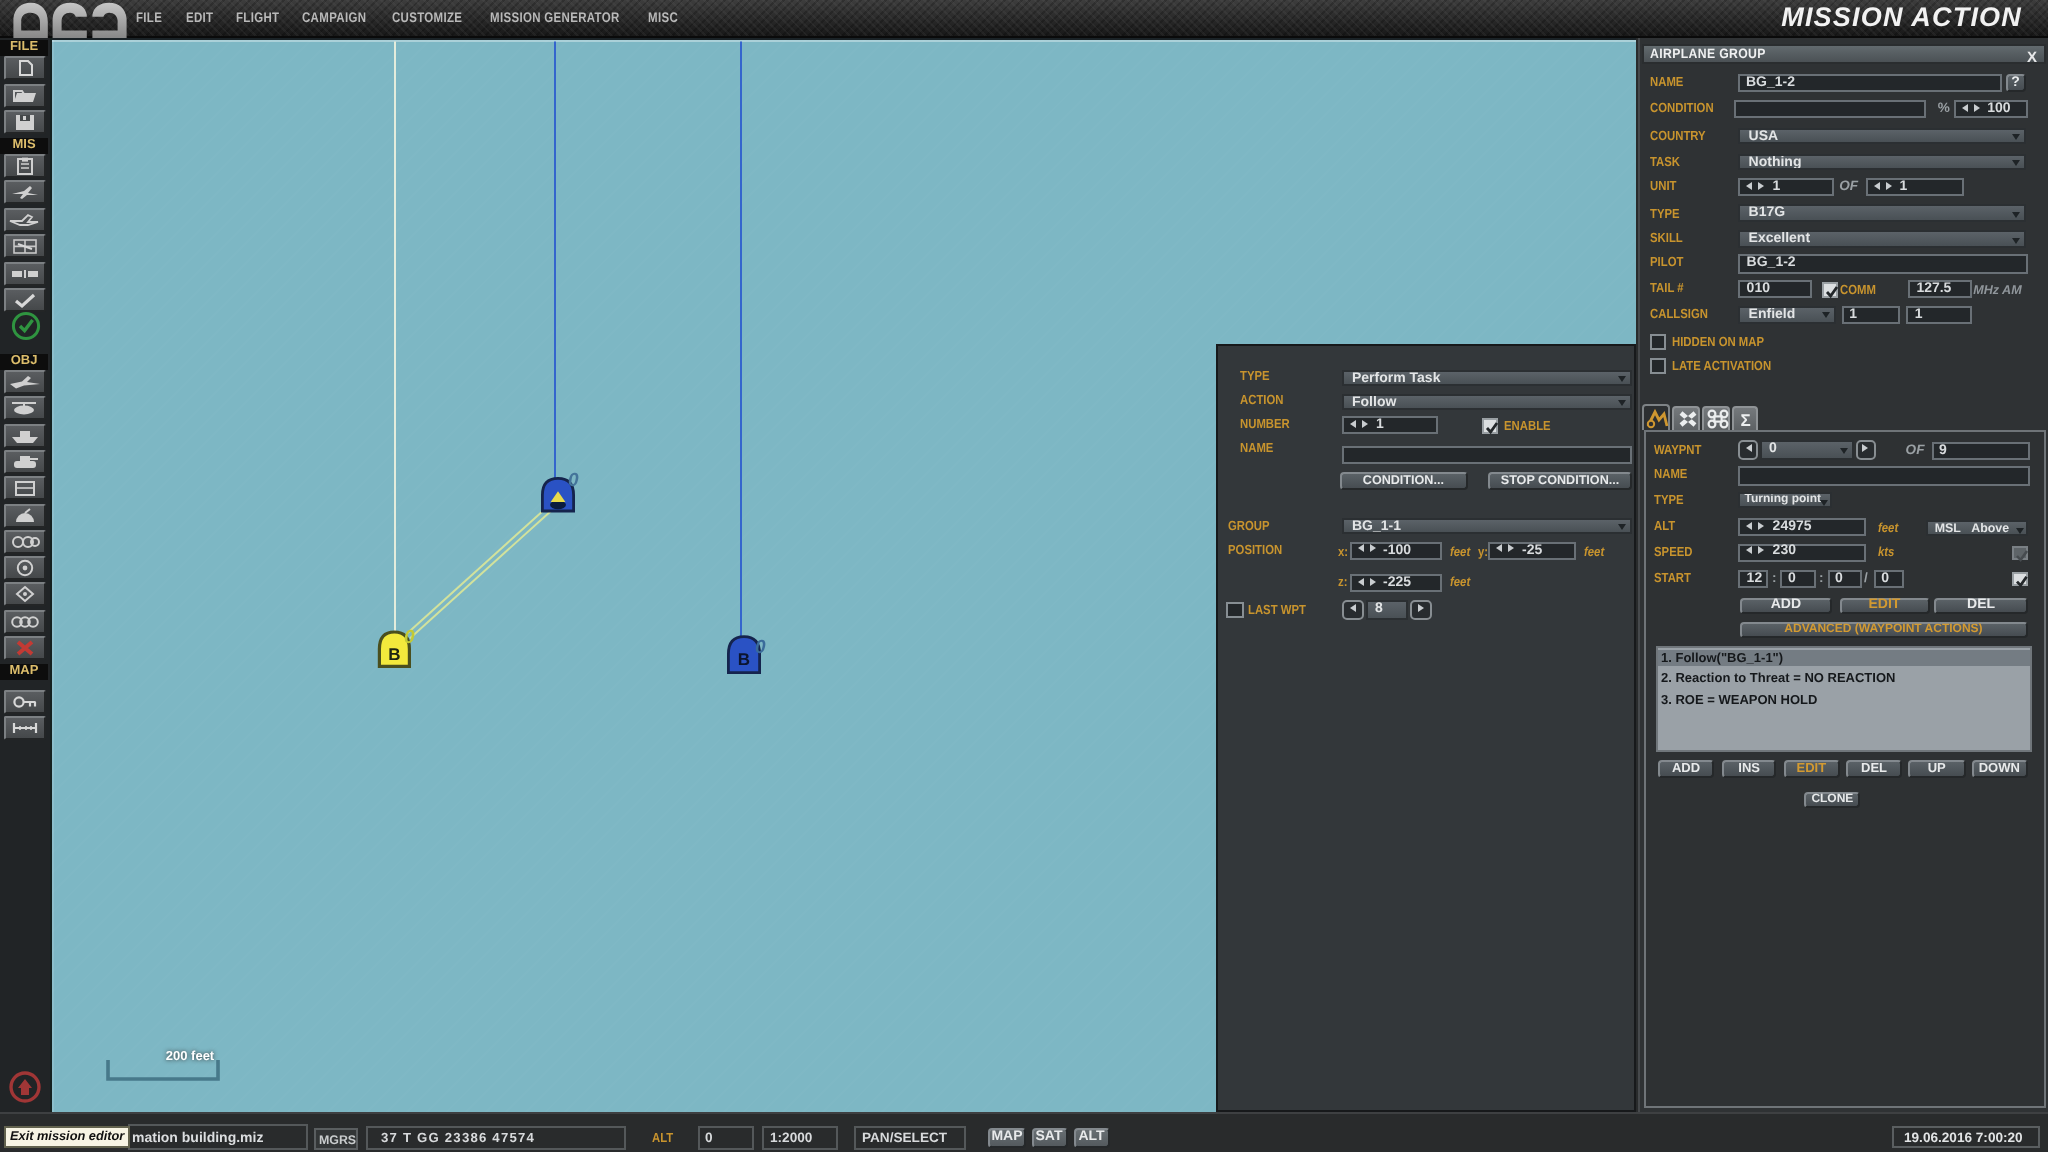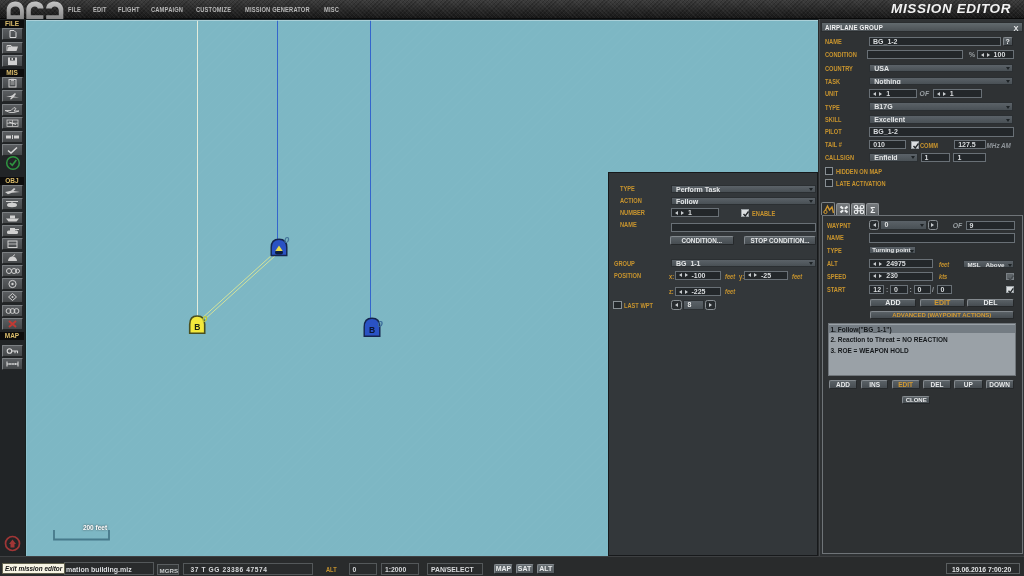--- a/index.html
+++ b/index.html
@@ -58,21 +58,21 @@
     <path fill="url(#lg)" d="M24.3,19.2 L24.3,9.2 C24.8,4.2 28.3,1.4 33,1.4 C37.8,1.4 40.8,3.8 41.4,7.4 L41.4,8.4 L35.9,8.4 C35.4,7.1 34.4,6.4 33,6.4 C30.6,6.4 29,7.9 28.8,10.2 L28.8,15.2 L41.4,15.2 L41.4,19.2 Z"></path>
     <path fill="url(#lg)" d="M61.3,19.2 L61.3,9.2 C60.8,4.2 57.3,1.4 52.6,1.4 C47.8,1.4 44.8,3.8 44.2,7.4 L44.2,8.4 L49.7,8.4 C50.2,7.1 51.2,6.4 52.6,6.4 C55,6.4 56.6,7.9 56.8,10.2 L56.8,15.2 L44.2,15.2 L44.2,19.2 Z"></path>
   </svg>
   <span class="menuitem" style="left:68px">FILE</span>
   <span class="menuitem" style="left:93px">EDIT</span>
   <span class="menuitem" style="left:118px">FLIGHT</span>
   <span class="menuitem" style="left:151px">CAMPAIGN</span>
   <span class="menuitem" style="left:196px">CUSTOMIZE</span>
   <span class="menuitem" style="left:245px">MISSION GENERATOR</span>
   <span class="menuitem" style="left:324px">MISC</span>
-  <span id="metitle">MISSION EDITOR</span>
+  <span id="metitle">MISSION ACTION</span>
 </div>
 
 <div id="map">
 <svg width="792" height="537" style="position:absolute;left:0;top:-1.5px">
 
   <line x1="171.5" y1="1.8" x2="171.5" y2="297" stroke="#e3ecdc" stroke-width="1"></line>
   <line x1="251.5" y1="1.8" x2="251.5" y2="221" stroke="#3465cd" stroke-width="1"></line>
   <line x1="344.5" y1="1.8" x2="344.5" y2="299" stroke="#3465cd" stroke-width="1"></line>
 
   <line x1="177.4" y1="297.9" x2="249.4" y2="232.9" stroke="#d2e29c" stroke-width="1"></line>

